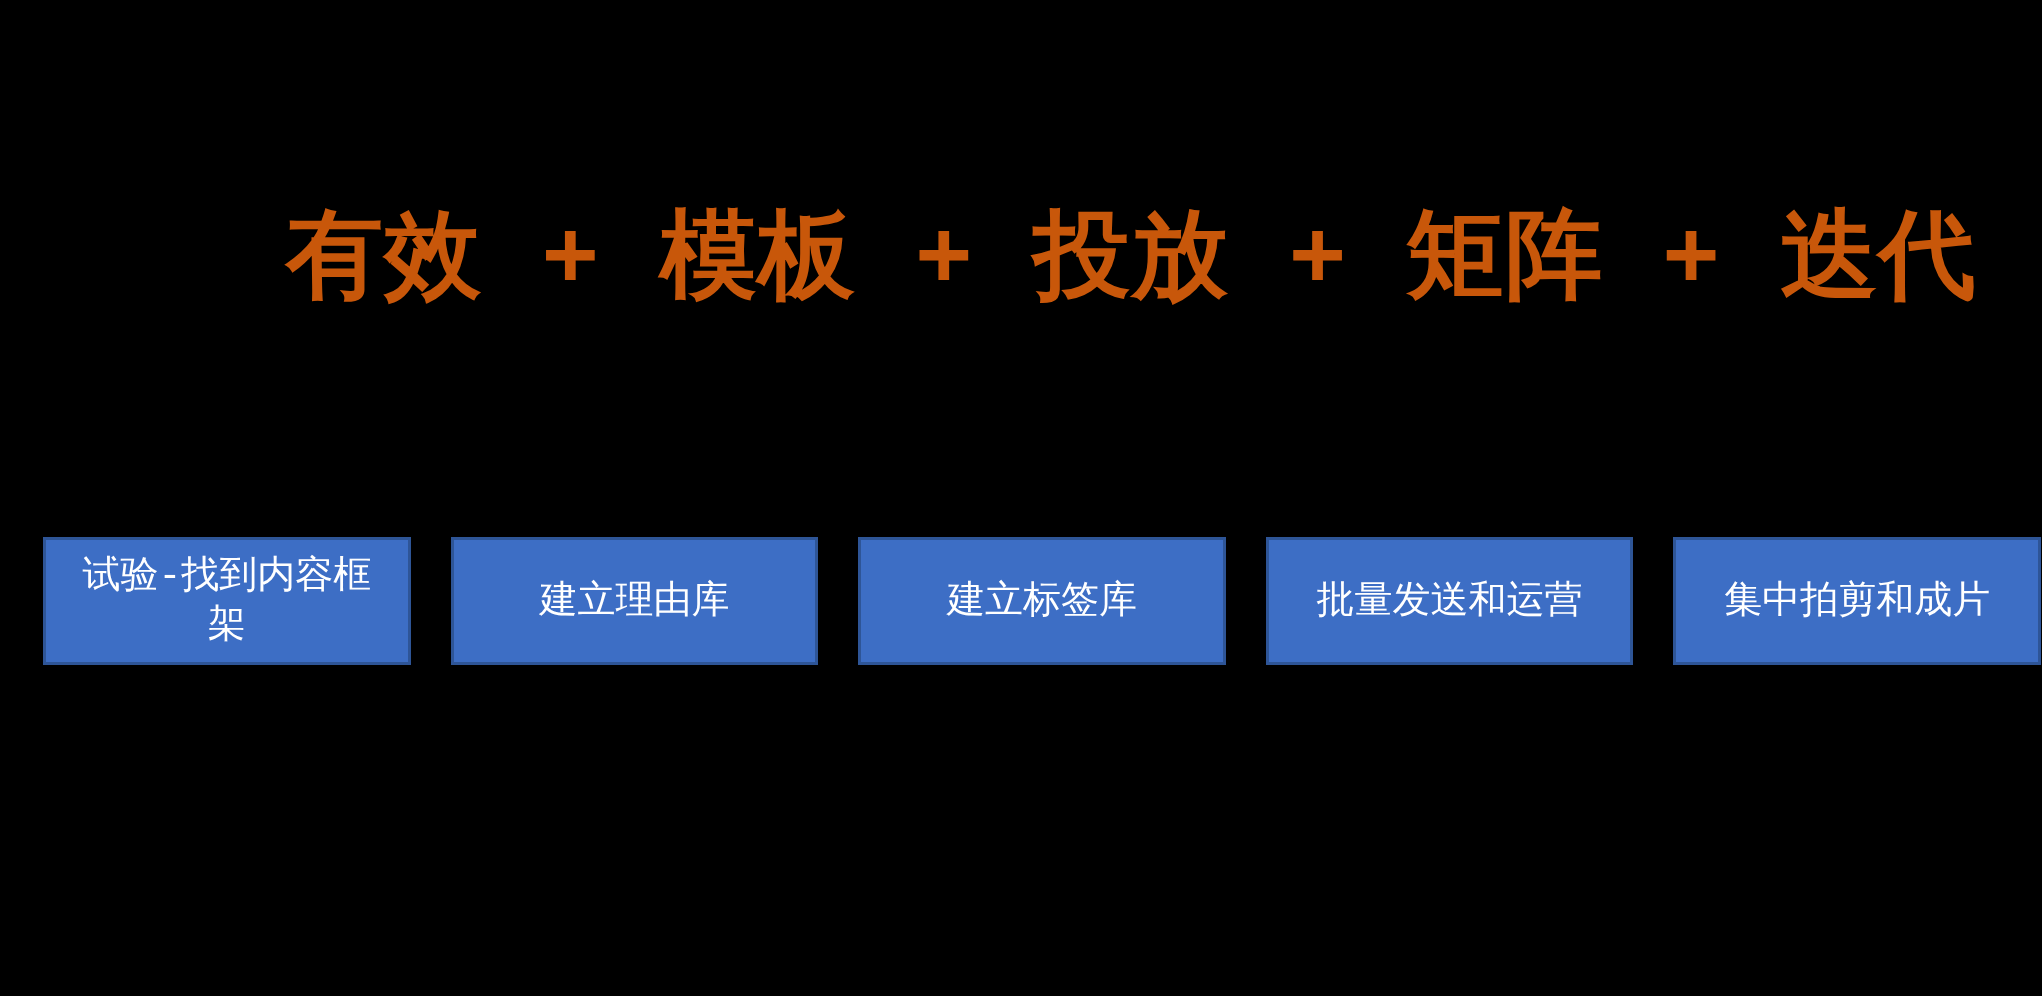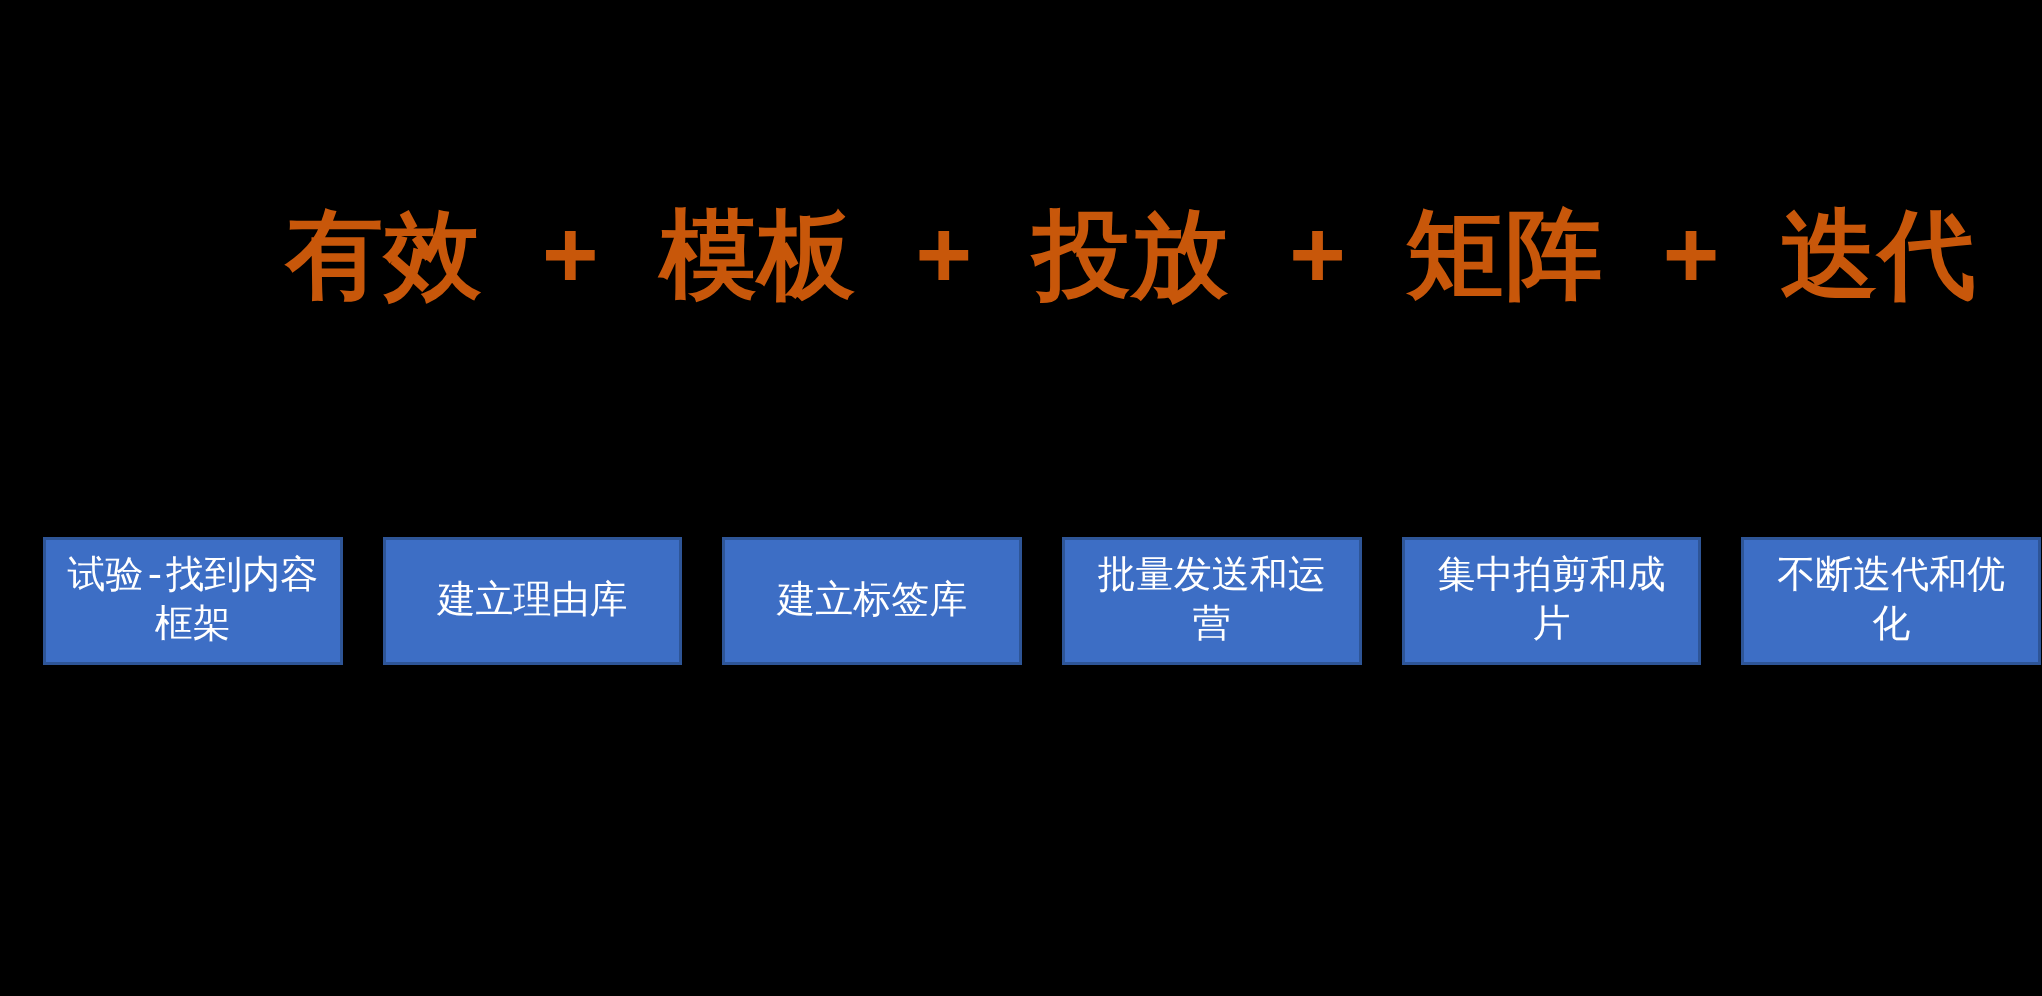--- a/index.html
+++ b/index.html
@@ -69,17 +69,14 @@
       </div>
       <div class="step">
         <span class="step-label">建立标签库</span>
       </div>
       <div class="step">
         <span class="step-label">批量发送和运营</span>
       </div>
       <div class="step">
         <span class="step-label">集中拍剪和成片</span>
       </div>
-      <div class="step">
-        <span class="step-label">不断迭代和优化</span>
-      </div>
     </div>
 </div>
 
 </body></html>

